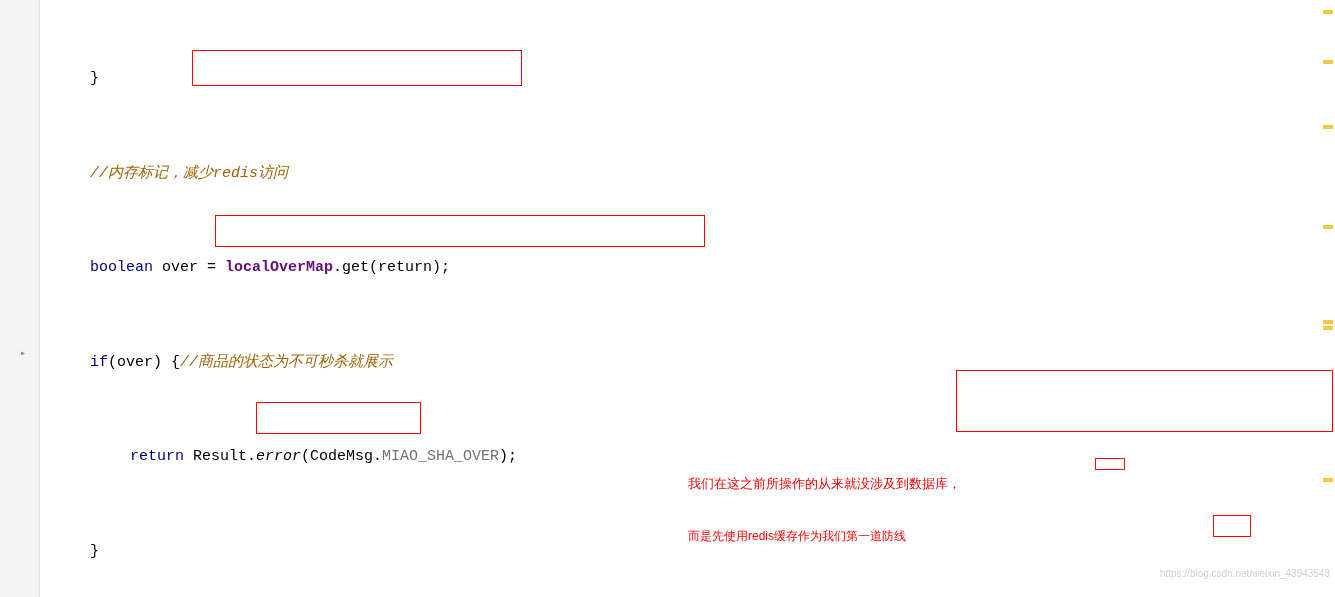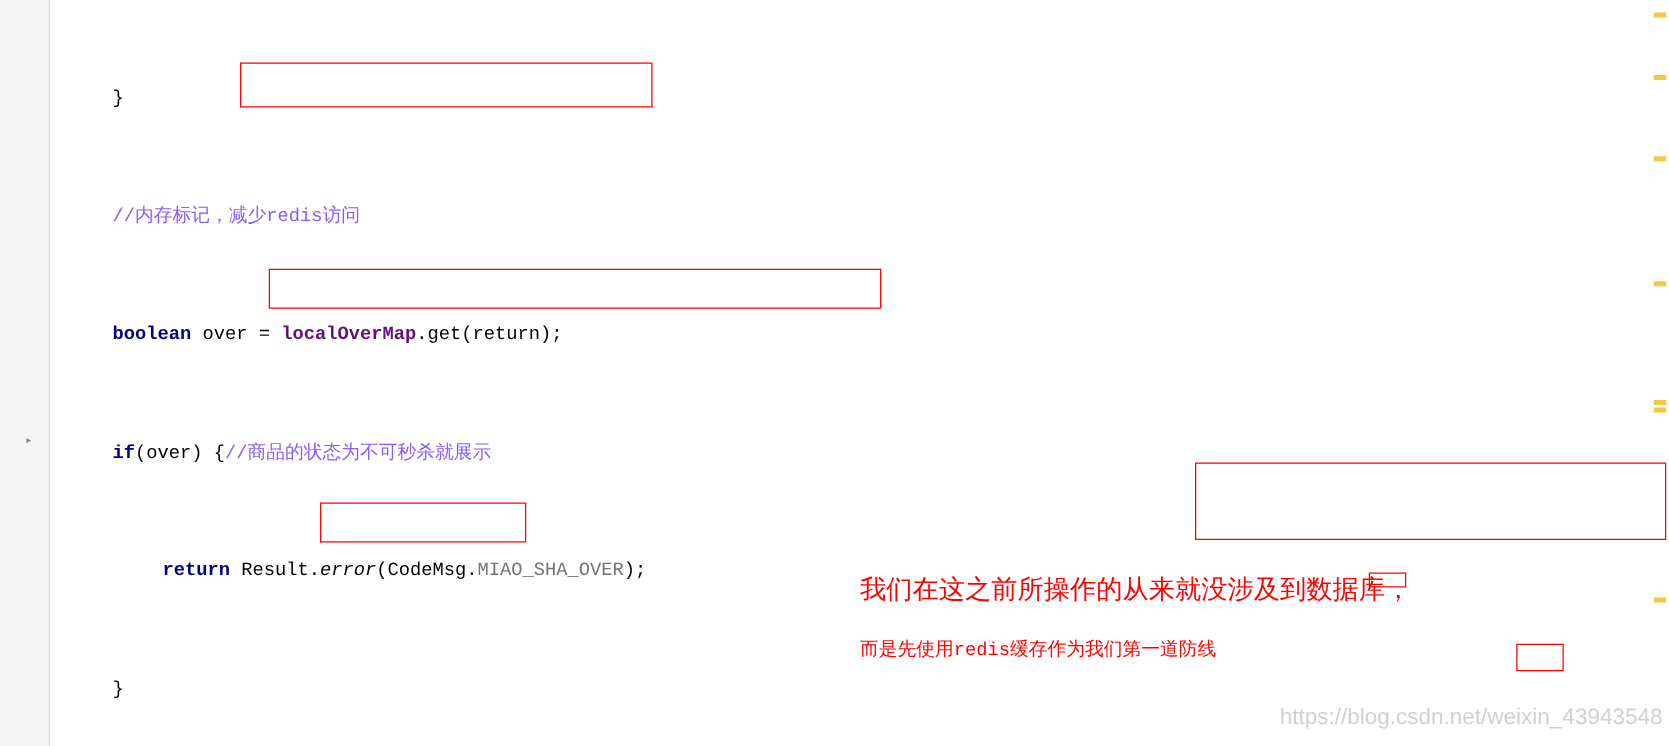--- a/index.html
+++ b/index.html
@@ -42,22 +42,22 @@
       width: 1295px;
       height: 100%;
       white-space: pre;
     }
     .line {
       height: 31.5px;
       position: relative;
       padding-left: 50px;
     }
     .line.indent2 { padding-left: 90px; }
-    .kw { color: #000080; font-weight: bold; }
-    .comment { color: #8b5cf6; }
+    .kw { color: #000080; font-weight: normal; }
+    .comment { color: #a16207; font-style: italic; }
     .purple-bold { color: #660E7A; font-weight: bold; font-family: Liberation Mono, monospace; }
     .purple-italic { color: #737373; }
     .method { color: #000000; font-style: italic; text-align: center; }
     .black { color: #000000; }
     .redbox1 {
       position: absolute;
       border: 1.5px solid red;
       left: 192px;
       top: 50px;
       width: 330px;
@@ -105,39 +105,39 @@
       border: 1.5px solid red;
       left: 1213px;
       top: 515px;
       width: 38px;
       height: 22px;
       pointer-events: none;
     }
     .red-annotation1 {
       position: absolute;
       left: 688px;
-      top: 456px;
+      top: 468px;
       color: red;
       font-family: 'SimSun', serif;
-      font-size: 21px;
+      font-size: 13px;
     }
     .red-annotation2 {
       position: absolute;
       left: 688px;
-      top: 505px;
+      top: 521px;
       color: red;
-      font-family: Liberation Mono, monospace;
-      font-size: 15px;
+      font-family: Liberation Sans, sans-serif;
+      font-size: 12px;
     }
     .watermark {
       position: absolute;
       right: 5px;
       bottom: 8px;
       color: #d0d0d0;
-      font-size: 18px;
+      font-size: 10px;
       font-family: Arial, sans-serif;
     }
     .marker-strip {
       position: absolute;
       right: 0;
       top: 0;
       width: 12px;
       height: 100%;
     }
     .marker {

